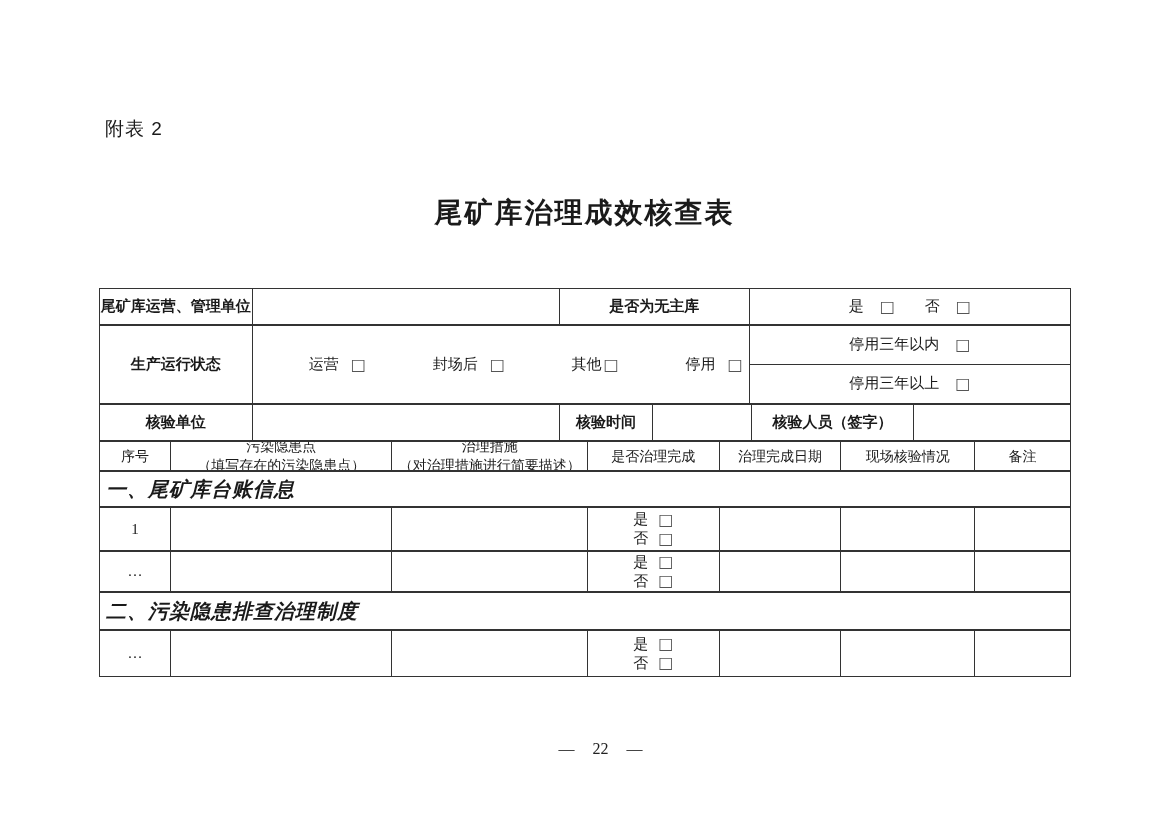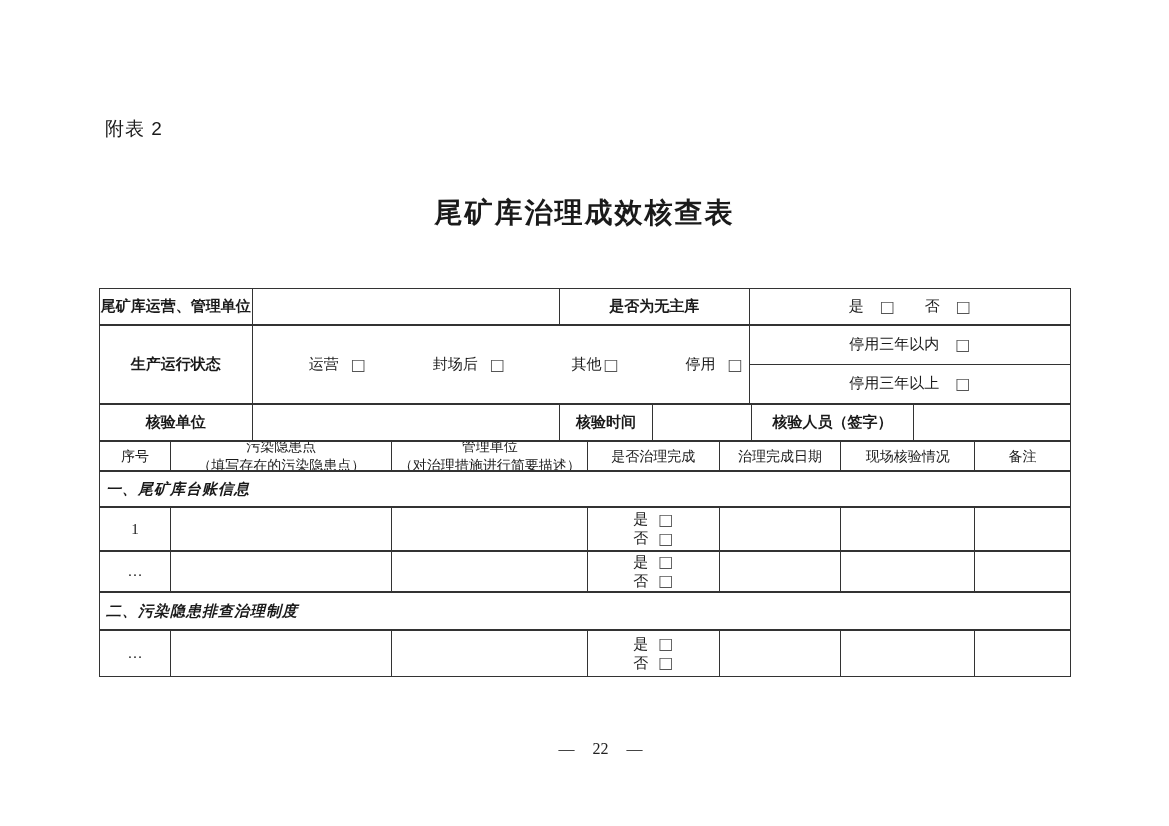--- a/index.html
+++ b/index.html
@@ -25,21 +25,21 @@
   .reg{font-family:"Liberation Serif", serif;font-size:15px;}
   .cb{display:inline-block;font-family:"DejaVu Sans", sans-serif;font-size:16px;
     line-height:1;color:#555;}
   .gap12{margin-left:12px;} .gap2{margin-left:2px;} .gap16{margin-left:16px;} .gap30{margin-left:30px;}
   .opt{display:flex;align-items:center;white-space:nowrap;}
   .split-col{display:flex;flex-direction:column;}
   .split-col .sub{display:flex;align-items:center;justify-content:center;
     box-sizing:border-box;}
   .split-col .sub:first-child{border-bottom:1px solid #333;}
   .hdr{font-size:14px;line-height:19px;text-align:center;font-family:"Liberation Serif", serif;}
-  .section-title{font-weight:bold;font-style:italic;font-size:15px;
+  .section-title{font-weight:bold;font-style:italic;font-size:20px;
     justify-content:flex-start;padding-left:6px;letter-spacing:1px;}
   .yn{display:flex;flex-direction:column;align-items:center;}
   .yn-line{display:flex;align-items:center;gap:10px;line-height:19px;
     font-family:"Liberation Serif", serif;font-size:15px;}
   .rowno{font-family:"Liberation Serif", serif;font-size:15px;}
 </style>
 </head>
 <body>
 
 <div class="annex">附表 2</div>
@@ -105,21 +105,21 @@
     <div class="cell" style="width:156px;"></div>
   </div>
 
   <div class="row" style="height:30px;">
     <div class="cell hdr" style="width:71px;">序号</div>
     <div class="cell hdr" style="width:222px;flex-direction:column;">
       <span>污染隐患点</span>
       <span>（填写存在的污染隐患点）</span>
     </div>
     <div class="cell hdr" style="width:196px;flex-direction:column;">
-      <span>管理单位</span>
+      <span>治理措施</span>
       <span>（对治理措施进行简要描述）</span>
     </div>
     <div class="cell hdr" style="width:132px;">是否治理完成</div>
     <div class="cell hdr" style="width:122px;">治理完成日期</div>
     <div class="cell hdr" style="width:134px;">现场核验情况</div>
     <div class="cell hdr" style="width:95px;">备注</div>
   </div>
 
   <div class="row" style="height:36px;">
     <div class="cell section-title" style="width:972px;">一、尾矿库台账信息</div>

